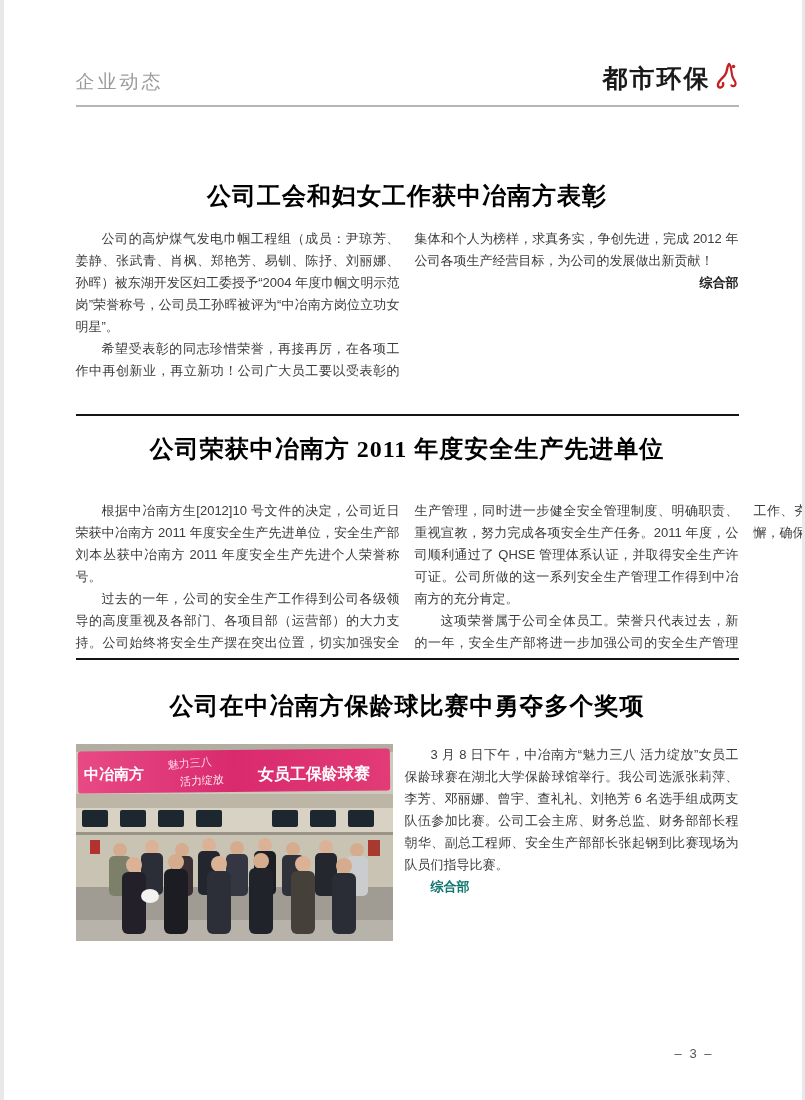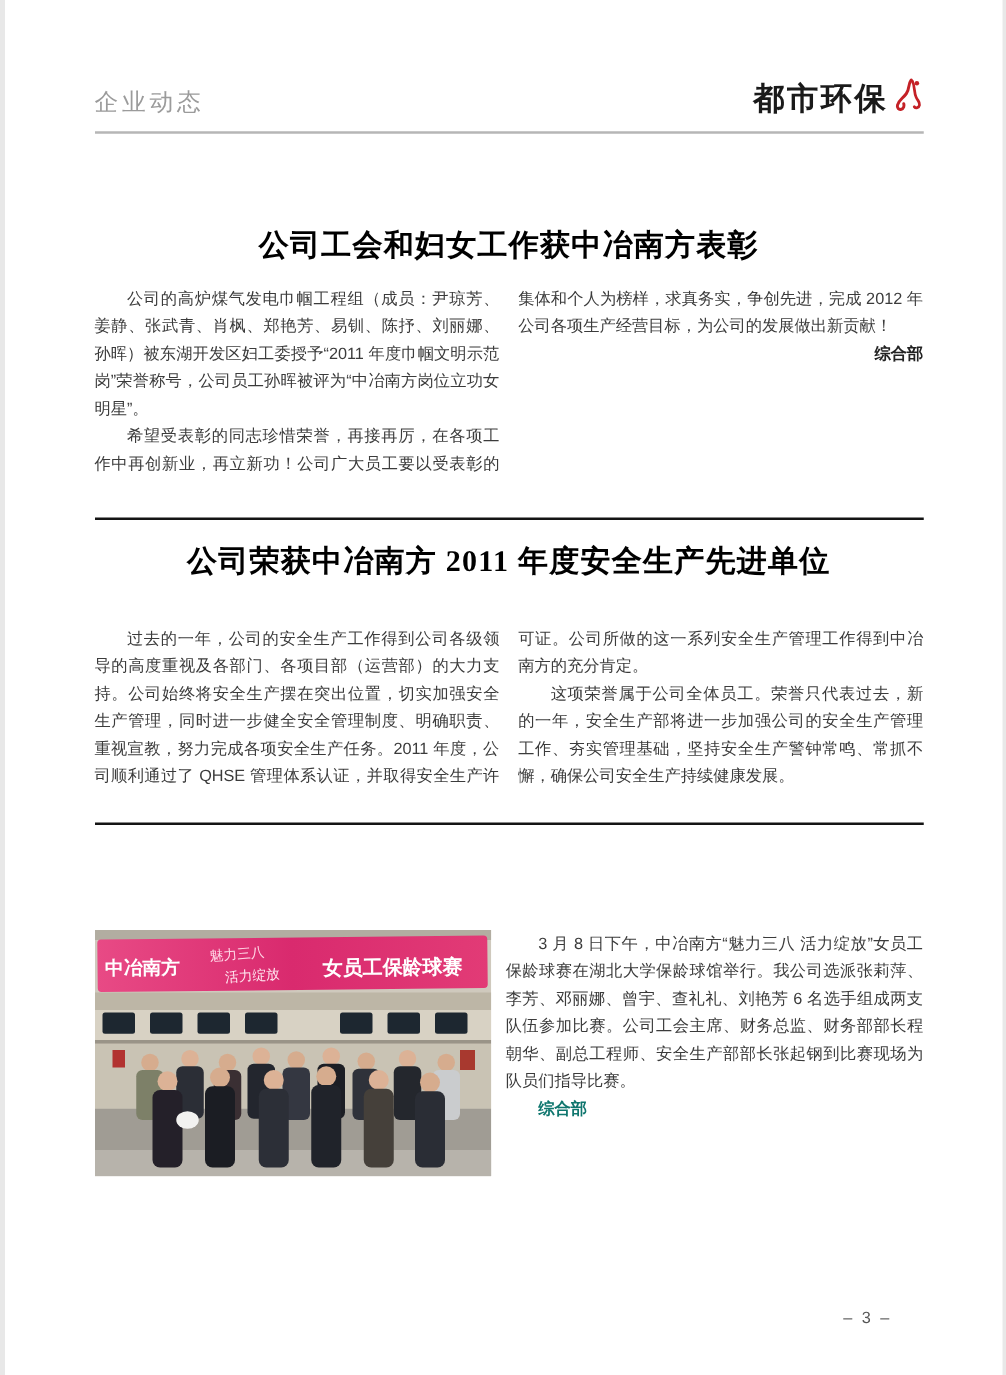--- a/index.html
+++ b/index.html
@@ -52,35 +52,37 @@
           <path d="M14 2 C11 6 13 9 10 13 C7 17 4 18 3 22 C2.4 24.4 4 26 6 25.4 C8 24.8 8.6 22.6 8 21" fill="none" stroke="#c42127" stroke-width="2.4" stroke-linecap="round"></path>
           <path d="M15 3 C17 7 16 12 18 16 C19.4 18.8 21 19.6 20.6 22 C20.2 24.4 17.6 24.8 16.4 23.4" fill="none" stroke="#c42127" stroke-width="2.2" stroke-linecap="round"></path>
           <circle cx="18.5" cy="4.5" r="1.8" fill="#c42127"></circle>
         </svg>
       </span>
     </div>
   </div>
 
   <div class="content-abs article-title t1">公司工会和妇女工作获中冶南方表彰</div>
   <div class="content-abs body-text cols2 b1">
-    <p>公司的高炉煤气发电巾帼工程组（成员：尹琼芳、姜静、张武青、肖枫、郑艳芳、易钏、陈抒、刘丽娜、孙晖）被东湖开发区妇工委授予“2011 年度巾帼文明示范岗”荣誉称号，公司员工孙晖被评为“中冶南方岗位立功女明星”。</p>
+    <p>公司的高炉煤气发电巾帼工程组（成员：尹琼芳、姜静、张武青、肖枫、郑艳芳、易钏、陈抒、刘丽娜、孙晖）被东湖开发区妇工委授予“2004 年度巾帼文明示范岗”荣誉称号，公司员工孙晖被评为“中冶南方岗位立功女明星”。</p>
     <p>希望受表彰的同志珍惜荣誉，再接再厉，在各项工作中再创新业，再立新功！公司广大员工要以受表彰的集体和个人为榜样，求真务实，争创先进，完成 2012 年公司各项生产经营目标，为公司的发展做出新贡献！</p>
     <div class="byline-own-line">综合部</div>
   </div>
 
   <div class="content-abs divider d1"></div>
 
   <div class="content-abs article-title t2">公司荣获中冶南方 2011 年度安全生产先进单位</div>
   <div class="content-abs body-text cols2 b2">
+    <p>根据中冶南方生[2012]10 号文件的决定，公司近日荣获中冶南方 2011 年度安全生产先进单位，安全生产部刘本丛获中冶南方 2011 年度安全生产先进个人荣誉称号。</p>
     <p>过去的一年，公司的安全生产工作得到公司各级领导的高度重视及各部门、各项目部（运营部）的大力支持。公司始终将安全生产摆在突出位置，切实加强安全生产管理，同时进一步健全安全管理制度、明确职责、重视宣教，努力完成各项安全生产任务。2011 年度，公司顺利通过了 QHSE 管理体系认证，并取得安全生产许可证。公司所做的这一系列安全生产管理工作得到中冶南方的充分肯定。</p>
     <p><span>这项荣誉属于公司全体员工。荣誉只代表过去，新的一年，安全生产部将进一步加强公司的安全生产管理工作、夯实管理基础，坚持安全生产警钟常鸣、常抓不懈，确保公司安全生产持续健康发展。</span></p>
   </div>
 
   <div class="content-abs divider d2"></div>
 
+  <div class="content-abs article-title t3">公司在中冶南方保龄球比赛中勇夺多个奖项</div>
   <div class="content-abs a3row">
 
     <svg class="photo" viewBox="0 0 317 197" preserveAspectRatio="none">
       <defs>
         <linearGradient id="bannerGrad" x1="0" y1="0" x2="1" y2="0">
           <stop offset="0" stop-color="#e84a85"></stop>
           <stop offset="0.5" stop-color="#d92a6e"></stop>
           <stop offset="1" stop-color="#e23b76"></stop>
         </linearGradient>
       </defs>

